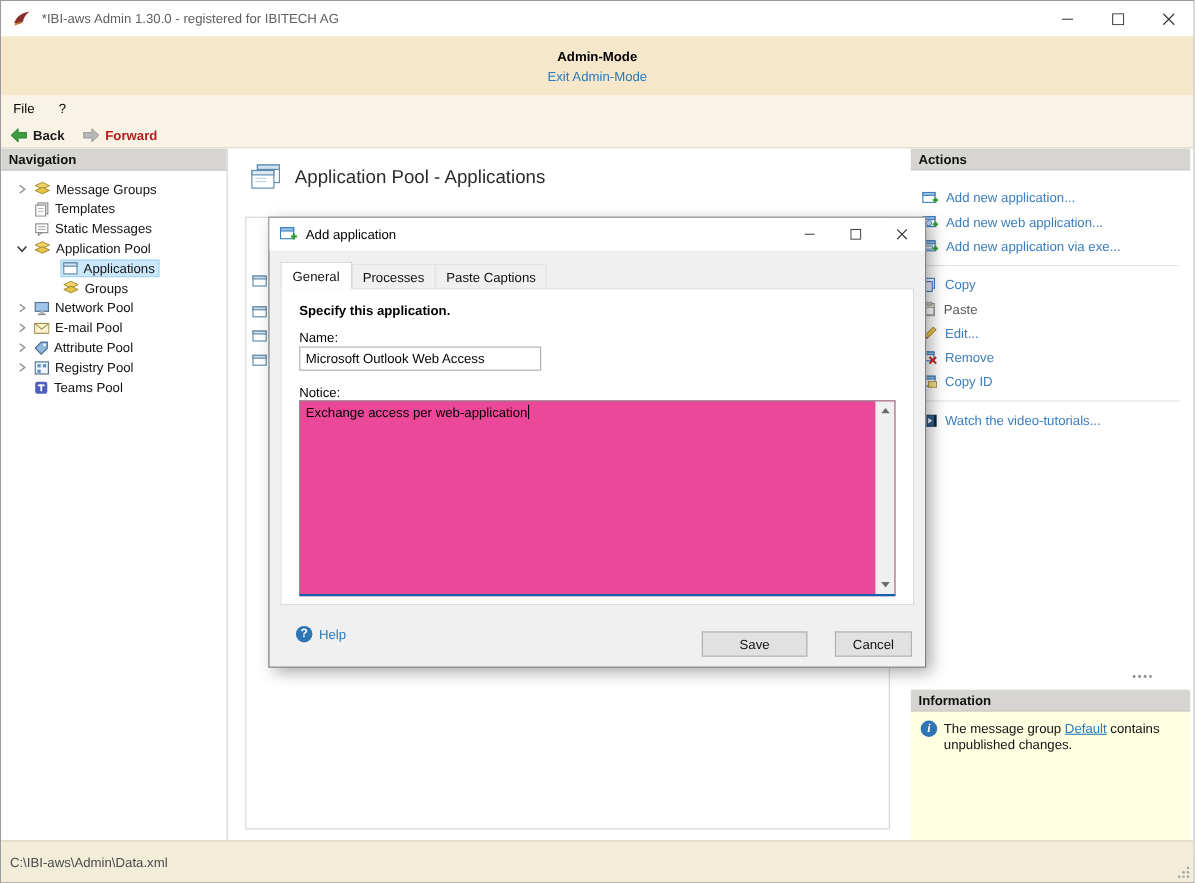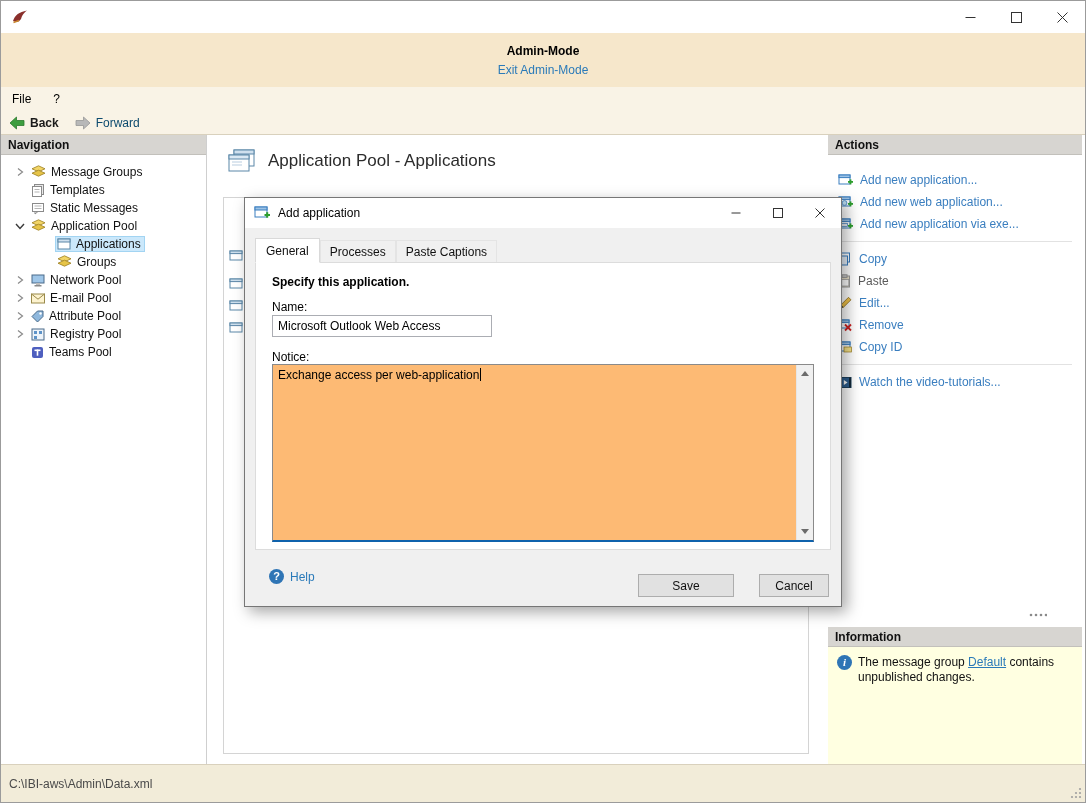--- a/index.html
+++ b/index.html
@@ -20,21 +20,21 @@
   .banner { position:absolute; top:32px; left:0; right:0; height:54px; background:#f6e7cb; text-align:center; }
   .b-title { font-weight:bold; padding-top:11px; }
   .exit-link { display:inline-block; margin-top:5px; color:#2a7ab9; text-decoration:none; cursor:pointer; }
 
   
   .menubar { position:absolute; top:86px; left:0; right:0; height:24px; background:#f9f3e6; display:flex; align-items:center; }
   .menu-item { padding:4px 11px; cursor:default; }
   .toolbar { position:absolute; top:110px; left:0; right:0; height:24px; background:#f9f3e6; border-bottom:1px solid #d9d1bd; display:flex; align-items:center; }
   .tool-btn { display:flex; align-items:center; gap:5px; padding:2px 8px; }
   .tool-btn .lbl { font-weight:bold; color:#1a1a1a; }
-  .tool-btn.forward .lbl { color:#0c4a6e; font-weight:normal; }
+  .tool-btn.forward .lbl { color:#b91c1c; font-weight:bold; }
 
   
   .content { position:absolute; top:134px; left:0; right:0; bottom:22px; background:#fff; }
   .panel-header { height:20px; background:#d7d5d1; border-bottom:1px solid #c2c0bb; font-weight:bold; padding:3px 7px; color:#111; }
 
   
   .nav-panel { position:absolute; top:0; left:0; width:206px; height:100%; background:#fff; border-right:1px solid #cfcfcf; }
   .nav-tree { padding-top:8px; }
   .nav-item { height:18px; display:flex; align-items:center; padding-left:12px; white-space:nowrap; }
   .chev { width:14px; margin-right:2px; display:flex; justify-content:center; align-items:center; }
@@ -76,21 +76,21 @@
   .dlg-controls { margin-left:auto; display:flex; height:100%; }
   .dlg-btn { width:42px; height:100%; display:flex; align-items:center; justify-content:center; }
   .tabs { position:absolute; top:42px; left:10px; display:flex; }
   .tab { padding:4px 9px 3px; color:#111; background:#f0f0f0; border:1px solid #e4e4e4; border-bottom:none; margin-right:0; cursor:pointer; }
   .tab.active { background:#fff; border:1px solid #d9d9d9; border-bottom:1px solid #fff; position:relative; z-index:3; margin-bottom:-1px; padding:5px 10px 4px; top:-2px; }
   .tabpage { position:absolute; top:64px; left:10px; right:10px; bottom:56px; background:#fff; border:1px solid #dcdcdc; z-index:1; }
   .tp-instruction { position:absolute; left:16px; top:12px;font-weight:bold; }
   .lbl-name { position:absolute; left:16px; top:37px; }
   .name-input { position:absolute; left:16px; top:52px; width:220px; height:22px; border:1px solid #abadb3; padding:2px 5px; font:inherit; background:#fff; }
   .lbl-notice { position:absolute; left:16px; top:87px; }
-  .notice-box { position:absolute; left:16px; right:16px; top:101px; bottom:7px; background:#fdba74; border:1px solid #8a8a8a; border-bottom:2px solid #0f62ac; display:flex; }
+  .notice-box { position:absolute; left:16px; right:16px; top:101px; bottom:7px; background:#ec4899; border:1px solid #8a8a8a; border-bottom:2px solid #0f62ac; display:flex; }
   .notice-text { flex:1; padding:3px 5px; line-height:15px; cursor:text; }
   .caret { display:inline-block; width:1px; height:13px; background:#000; vertical-align:-2px; margin-left:1px; }
   .vscroll { width:17px; background:#f0f0f0; border-left:1px solid #e6e6e6; display:flex; flex-direction:column; }
   .sb-btn { height:17px; display:flex; align-items:center; justify-content:center; }
   .sb-track { flex:1; }
   .dlg-footer { position:absolute; left:0; right:0; bottom:0; height:56px; }
   .help { position:absolute; left:24px; top:19px; display:flex; gap:6px; align-items:center; color:#2a7ab9; cursor:pointer; }
   .help-icon { width:15px; height:15px; border-radius:50%; background:#2f75b5; color:#fff; font-size:11px; font-weight:bold; text-align:center; line-height:15px; }
   .btn { position:absolute; top:376px; height:23px; background:#e1e1e1; border:1px solid #adadad; font:inherit; color:#111; cursor:pointer; }
   .btn-save { left:393px; width:96px; }
@@ -101,20 +101,21 @@
 
 <div class="window">
 
   <div class="titlebar">
     <span class="app-icon icon">
       <svg width="18" height="16" viewBox="0 0 18 16">
           <path d="M2,12 C4,6 8,3 16,1.5 C12,4.5 11,7 10,10 C8,13 5,13.5 2,12 Z" fill="#8a2f2b"></path>
           <path d="M2.5,13.5 L8,11.5" stroke="#c8862e" stroke-width="1.4" fill="none"></path>
         </svg>
     </span>
+    <span class="title-text">*IBI-aws Admin 1.30.0 - registered for IBITECH AG</span>
     <div class="win-controls">
       <div class="win-btn">
           <svg width="11" height="11">
             <line x1="0.5" y1="5.5" x2="10.5" y2="5.5" stroke="#333" stroke-width="1"></line>
           </svg>
         </div>
       <div class="win-btn">
           <svg width="11" height="11">
             <rect x="0.5" y="0.5" width="10" height="10" fill="none" stroke="#333" stroke-width="1"></rect>
           </svg>

